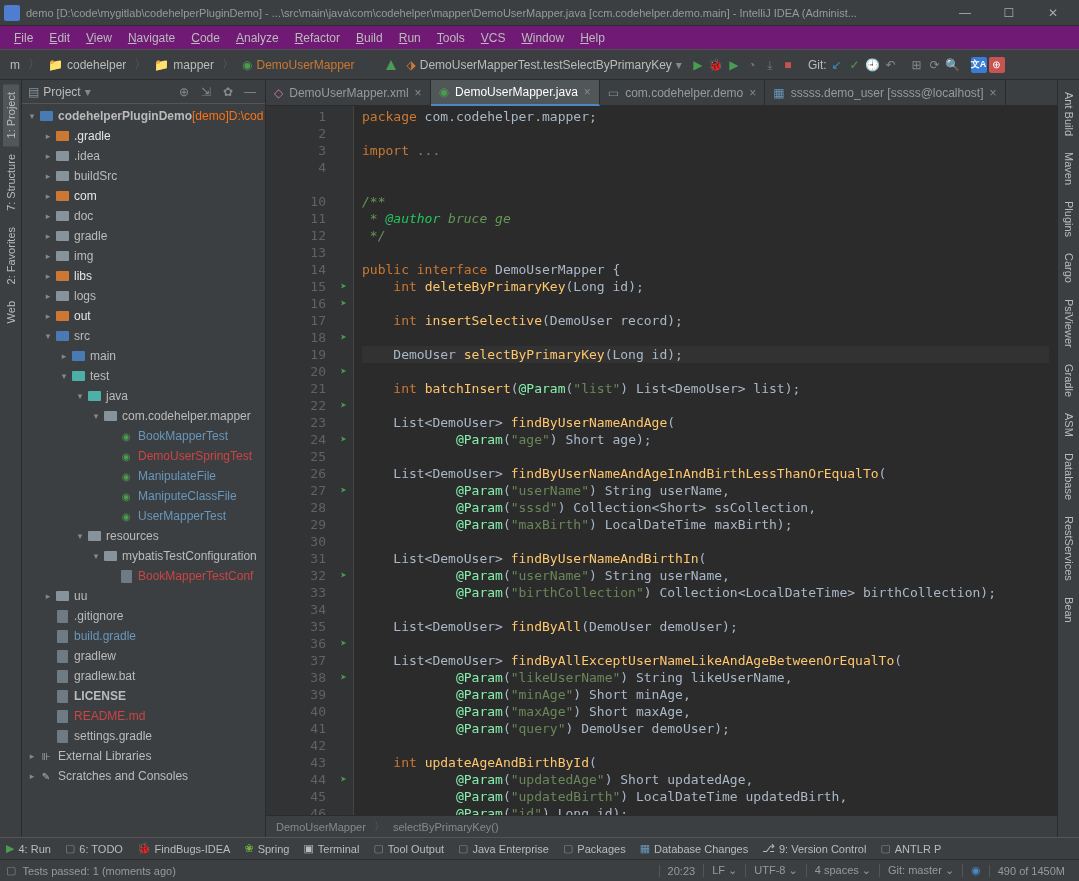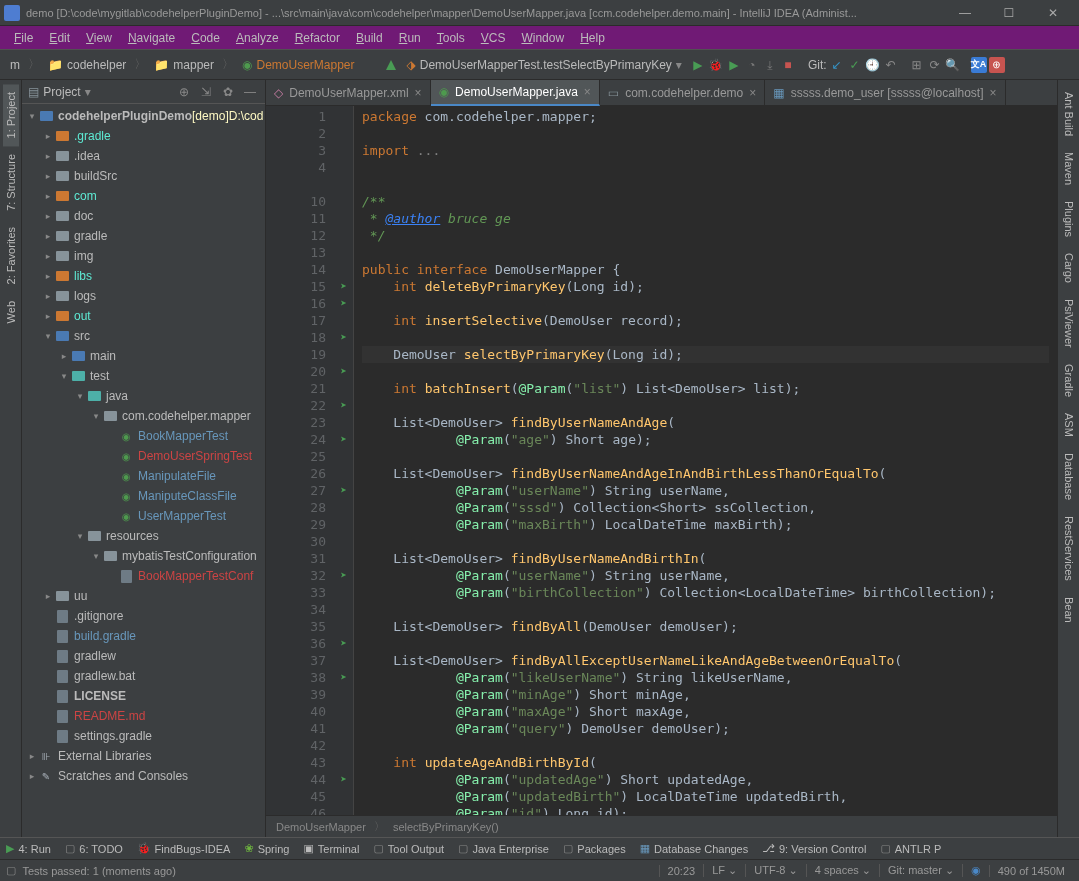--- a/index.html
+++ b/index.html
@@ -99,24 +99,24 @@
   display: flex;
   align-items: center;
   height: 20px;
   padding-left: 4px;
   white-space: nowrap;
   cursor: pointer;
 }
 .tree-row .arrow { width: 12px; color: #888; font-size: 9px; text-align: center; }
 .tree-row .ticon { width: 16px; height: 14px; margin-right: 4px; display: inline-flex; align-items: center; justify-content: center; font-size: 10px; }
 .tree-row .tname { color: #bbb; }
-.tree-row .tname.orange { color: #5eead4; }
+.tree-row .tname.orange { color: #e5e5e5; }
 .tree-row .tname.blue { color: #6897bb; }
 .tree-row .tname.red { color: #cc4444; }
-.tree-row .tmeta { color: #fef9c3; }
+.tree-row .tmeta { color: #f97316; }
 .folder-icon { background: #87939a; width: 13px; height: 10px; border-radius: 1px; }
 .folder-icon.orange { background: #cc7832; }
 .folder-icon.blue { background: #4a7ab3; }
 .folder-icon.teal { background: #4db0a8; }
 .file-icon { width: 11px; height: 13px; background: #6e7b85; border-radius: 1px; }
 .editor-area {
   flex: 1;
   display: flex;
   flex-direction: column;
   background: #2b2b2b;
@@ -173,21 +173,21 @@
   white-space: pre;
   color: #a9b7c6;
   overflow: hidden;
 }
 .code .kw { color: #cc7832; }
 .code .str { color: #6a8759; }
 .code .ann { color: #86efac; }
 .code .meth { color: #ffc66d; }
 .code .cmt { color: #808080; }
 .code .doc { color: #629755; font-style: italic; }
-.code .tag { color: #3b82f6; font-style: italic; text-decoration: underline; }
+.code .tag { color: #22c55e; font-style: italic; }
 .code .current-line { background: #323232; display: inline-block; width: 100%; }
 .right-gutter {
   width: 22px;
   background: #3c3f41;
   border-left: 1px solid #2b2b2b;
   display: flex;
   flex-direction: column;
   align-items: center;
   padding-top: 4px;
 }

